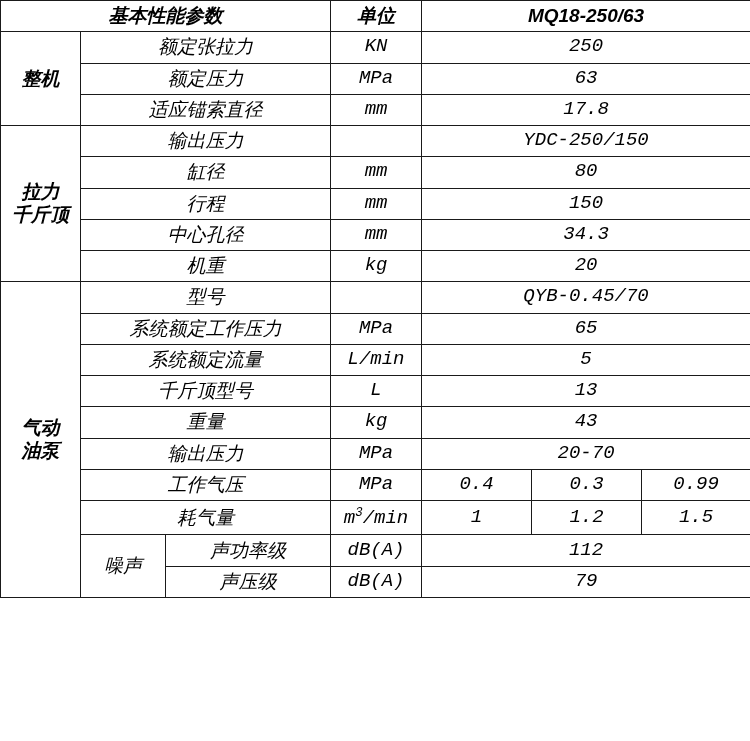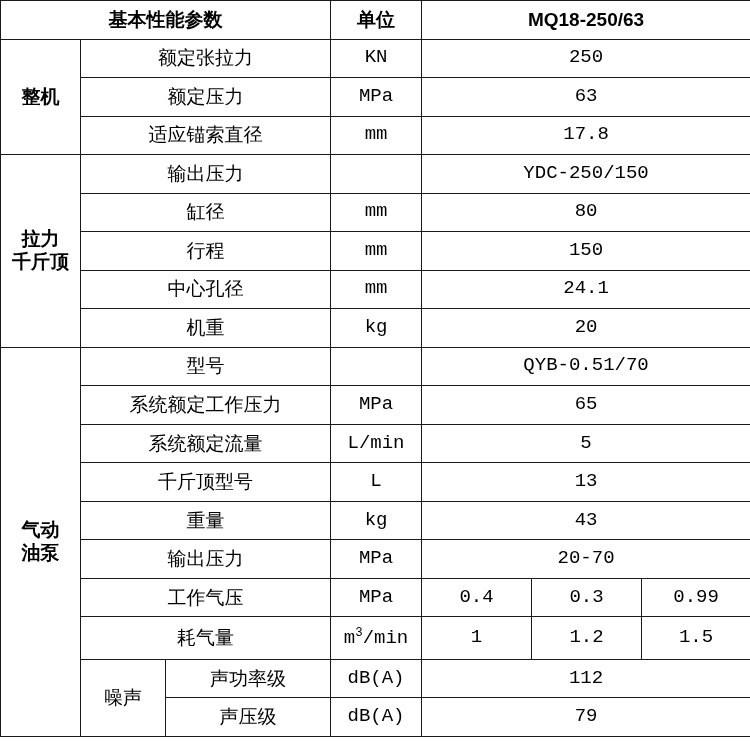--- a/index.html
+++ b/index.html
@@ -9,23 +9,24 @@
   }
   body {
     width: 750px;
     height: 741px;
     font-family: "Liberation Sans", sans-serif;
     color: #000000;
     overflow: hidden;
   }
   #spec-table {
     width: 750px;
-    height: 737px;
+    height: 598px;
     border-collapse: collapse;
     table-layout: fixed;
+    font-style: italic;
   }
   #spec-table td {
     border: 1px solid #1a1a1a;
     text-align: center;
     vertical-align: middle;
     font-size: 19px;
     padding: 0 2px;
     line-height: 1.15;
     white-space: nowrap;
   }
@@ -113,36 +114,36 @@
       <td class="value-cell" colspan="3">80</td>
     </tr>
     <tr>
       <td class="name-cell" colspan="2">行程</td>
       <td class="unit-cell">mm</td>
       <td class="value-cell" colspan="3">150</td>
     </tr>
     <tr>
       <td class="name-cell" colspan="2">中心孔径</td>
       <td class="unit-cell">mm</td>
-      <td class="value-cell" colspan="3">24.1</td>
+      <td class="value-cell" colspan="3">34.3</td>
     </tr>
     <tr>
       <td class="name-cell" colspan="2">机重</td>
       <td class="unit-cell">kg</td>
       <td class="value-cell" colspan="3">20</td>
     </tr>
 
     <tr>
       <td class="group-cell" rowspan="10">
         <span class="stacked">气动</span>
         <span class="stacked">油泵</span>
       </td>
       <td class="name-cell" colspan="2">型号</td>
       <td class="unit-cell"></td>
-      <td class="value-cell" colspan="3">QYB-0.51/70</td>
+      <td class="value-cell" colspan="3">QYB-0.45/70</td>
     </tr>
     <tr>
       <td class="name-cell" colspan="2">系统额定工作压力</td>
       <td class="unit-cell">MPa</td>
       <td class="value-cell" colspan="3">65</td>
     </tr>
     <tr>
       <td class="name-cell" colspan="2">系统额定流量</td>
       <td class="unit-cell">L/min</td>
       <td class="value-cell" colspan="3">5</td>

